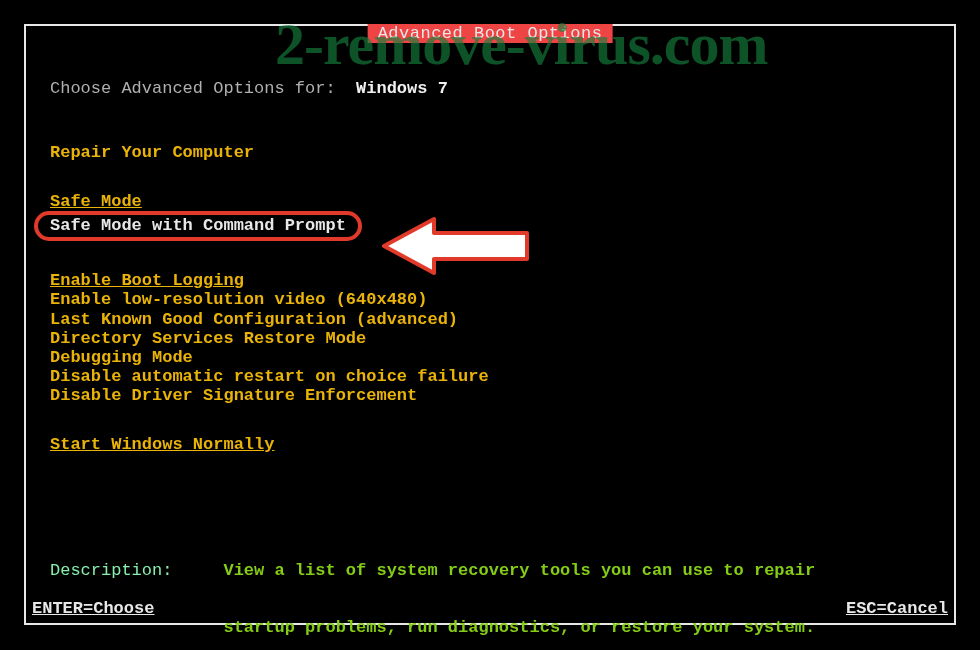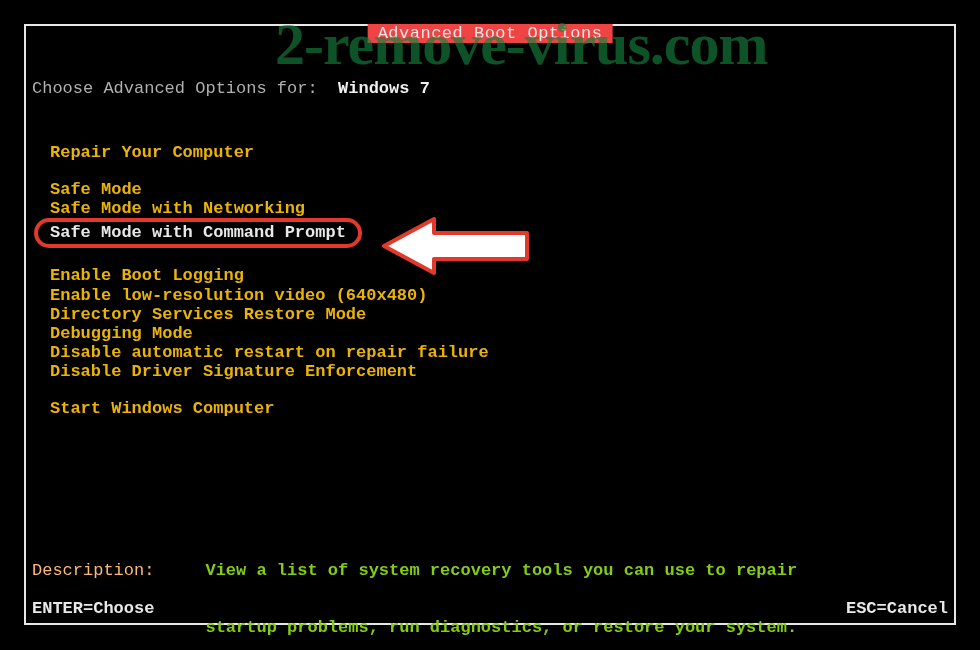--- a/index.html
+++ b/index.html
@@ -32,52 +32,53 @@
       color: #e8e8e8;
       font-size: 17px;
       letter-spacing: 0.5px;
       text-align: right;
     }
     .content {
       position: absolute;
       left: 32px;
       top: 80px;
     }
-    .line { white-space: pre; line-height: 1.1; }
+    .line { white-space: pre; line-height: 1.1; margin-left: 18px; }
     .white { color: #f0f0f0; font-weight: bold; }
     .options { margin-left: 18px; margin-top: 44px; }
     .opt { white-space: pre; color: #eab308; font-weight: bold; line-height: 1.12; }
-    .grp-gap { margin-top: 18px; }
+    .grp-gap { margin-top: 30px; text-decoration: underline; }
     .highlighted {
       display: inline-block;
       border: 4px solid #e23a2a;
       border-radius: 20px;
       padding: 2px 12px;
       color: #e8e8e8;
       font-weight: bold;
       margin-left: -16px;
       line-height: 1.1;
     }
     .desc-block {
       position: absolute;
       left: 32px;
       top: 524px;
       white-space: pre;
     }
-    .desc-label { color: #fdba74; }
+    .desc-label { color: #86efac; }
     .desc-text { color: #84cc16; font-weight: bold; }
     .footer {
       position: absolute;
       left: 32px;
       right: 32px;
       bottom: 32px;
       display: flex;
       justify-content: space-between;
       color: #e8e8e8;
       font-weight: bold;
+      text-decoration: underline;
     }
     .watermark {
       position: absolute;
       top: 10px;
       left: 275px;
       font-family: Georgia, serif;
       font-size: 60px;
       font-weight: bold;
       color: #15803d;
       opacity: 0.65;
@@ -99,31 +100,31 @@
 
 <div class="title-bar">Advanced Boot Options</div>
 
 <div class="content">
   <div class="line"><span>Choose Advanced Options for:  </span><span class="white">Windows 7</span></div>
 
   <div class="options">
     <div class="opt">Repair Your Computer</div>
 
     <div class="opt grp-gap">Safe Mode</div>
-    <div class="opt">Safe Mode with Networking</div>
     <div><span class="highlighted">Safe Mode with Command Prompt</span></div>
 
     <div class="opt grp-gap">Enable Boot Logging</div>
     <div class="opt">Enable low-resolution video (640x480)</div>
+    <div class="opt">Last Known Good Configuration (advanced)</div>
     <div class="opt">Directory Services Restore Mode</div>
     <div class="opt">Debugging Mode</div>
-    <div class="opt">Disable automatic restart on repair failure</div>
+    <div class="opt">Disable automatic restart on choice failure</div>
     <div class="opt">Disable Driver Signature Enforcement</div>
 
-    <div class="opt grp-gap">Start Windows Computer</div>
+    <div class="opt grp-gap">Start Windows Normally</div>
   </div>
 </div>
 
 <div class="desc-block">
   <div class="line"><span class="desc-label">Description:     </span><span class="desc-text">View a list of system recovery tools you can use to repair</span></div>
   <div class="line desc-text">                 startup problems, run diagnostics, or restore your system.</div>
 </div>
 
 <div class="footer">
   <span>ENTER=Choose</span>

